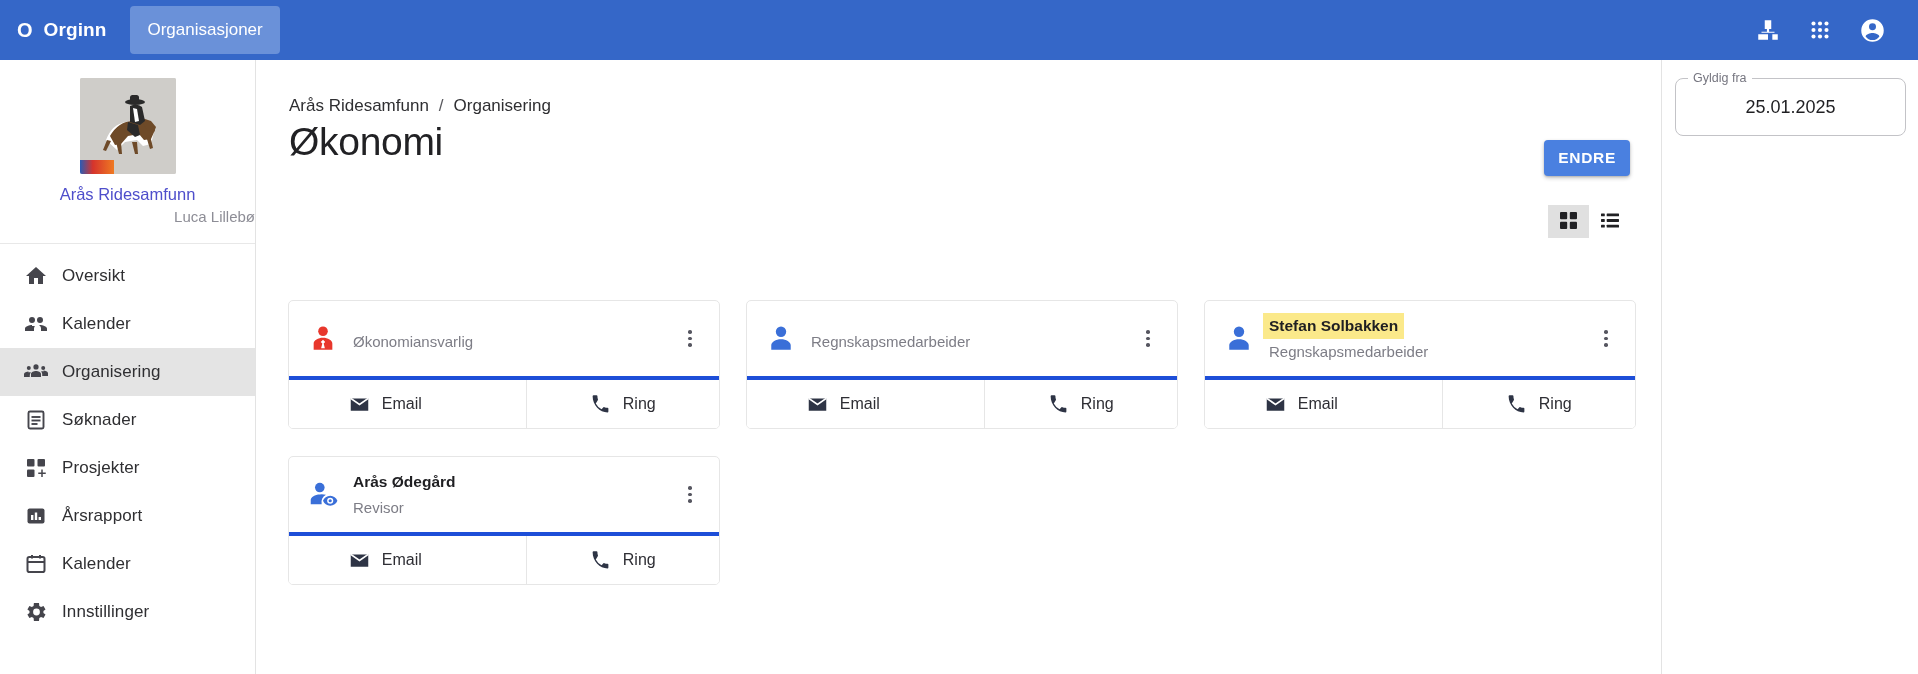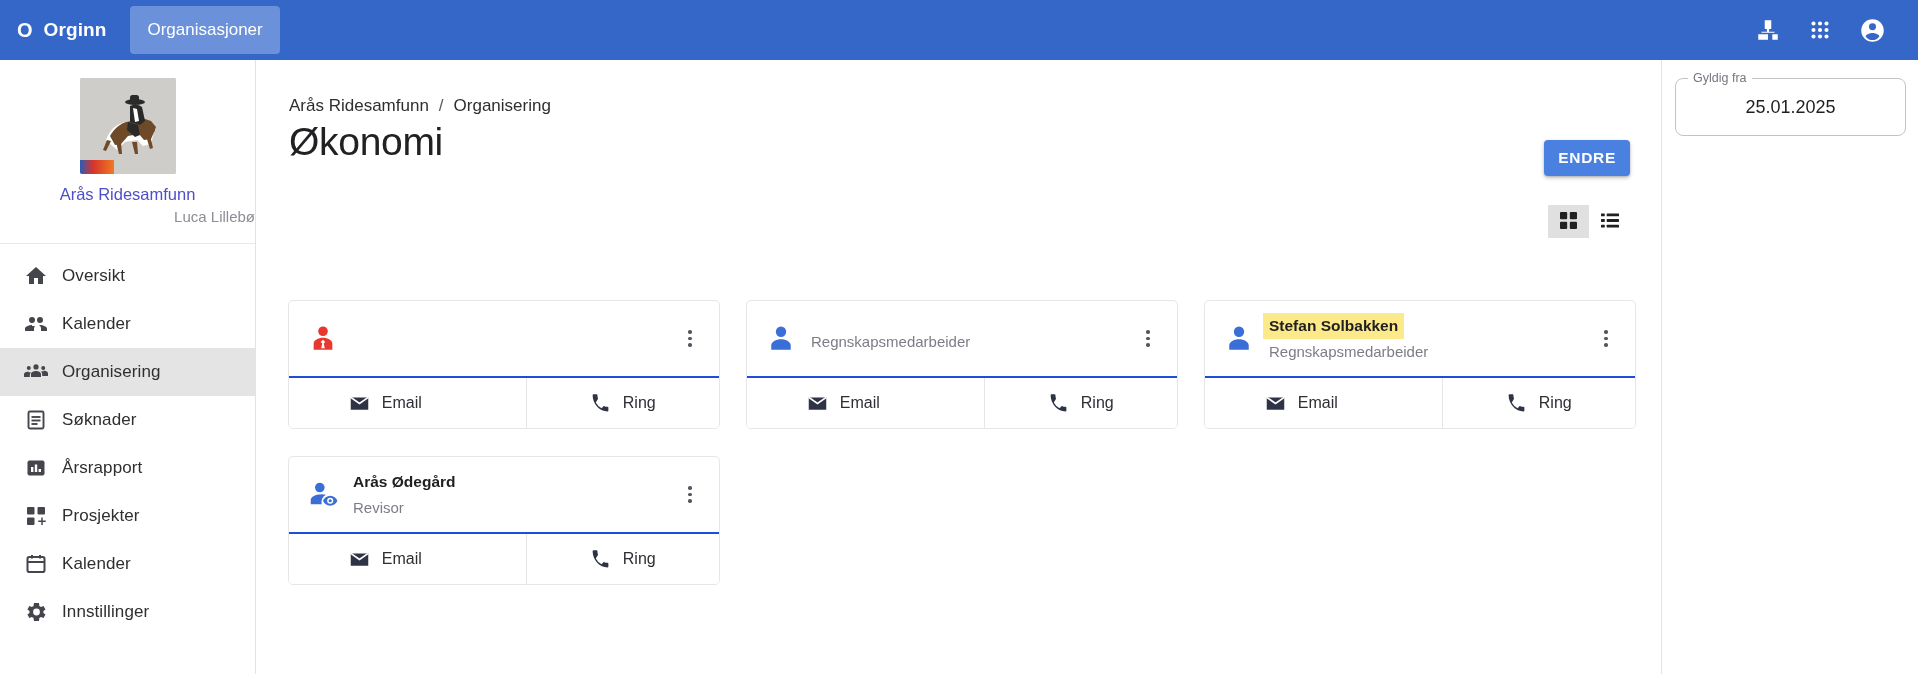--- a/index.html
+++ b/index.html
@@ -220,21 +220,21 @@
     width: 26px; height: 26px;
     flex: 0 0 26px;
     display: flex; flex-direction: column;
     align-items: center; justify-content: center;
     gap: 3px;
     cursor: pointer;
   }
   .kebab i { width: 3.5px; height: 3.5px; border-radius: 50%; background: #565660; display: block; }
   .card-actions {
     display: flex;
-    border-top: 2px solid #1d4ed8;
+    border-top: 4px solid #1d4ed8;
     height: 52px;
   }
   .card-act {
     flex: 1;
     display: flex; align-items: center; justify-content: center;
     gap: 12px;
     cursor: pointer;
     background: #ffffff;
     border: none;
     font-family: "Liberation Sans", sans-serif;
@@ -377,39 +377,39 @@
             <rect x="4.5" y="3.5" width="15" height="17" rx="1.5"></rect>
             <line x1="7.5" y1="9" x2="16.5" y2="9"></line>
             <line x1="7.5" y1="12.5" x2="16.5" y2="12.5"></line>
             <line x1="7.5" y1="16" x2="13.5" y2="16"></line>
           </svg>
       </span>
       <span class="nav-lb">Søknader</span>
     </div>
     <div class="nav-item">
       <span class="nav-ic">
+        <svg width="24" height="24" viewBox="0 0 24 24" fill="#45454c">
+            <rect x="3" y="3" width="7.5" height="7.5" rx="1"></rect>
+            <rect x="13.5" y="3" width="7.5" height="7.5" rx="1"></rect>
+            <rect x="3" y="13.5" width="7.5" height="7.5" rx="1"></rect>
+            <path d="M17.25 13.5v3h-3v1.5h3v3h1.5v-3h3v-1.5h-3v-3z"></path>
+          </svg>
+      </span>
+      <span class="nav-lb">Prosjekter</span>
+    </div>
+    <div class="nav-item">
+      <span class="nav-ic">
         <svg width="24" height="24" viewBox="0 0 24 24">
             <rect x="3.5" y="4.5" width="17" height="15" rx="2" fill="#45454c"></rect>
             <rect x="7" y="11" width="2.4" height="5" fill="#ffffff"></rect>
             <rect x="10.8" y="8.5" width="2.4" height="7.5" fill="#ffffff"></rect>
             <rect x="14.6" y="13" width="2.4" height="3" fill="#ffffff"></rect>
           </svg>
       </span>
       <span class="nav-lb">Årsrapport</span>
-    </div>
-    <div class="nav-item">
-      <span class="nav-ic">
-        <svg width="24" height="24" viewBox="0 0 24 24" fill="#45454c">
-            <rect x="3" y="3" width="7.5" height="7.5" rx="1"></rect>
-            <rect x="13.5" y="3" width="7.5" height="7.5" rx="1"></rect>
-            <rect x="3" y="13.5" width="7.5" height="7.5" rx="1"></rect>
-            <path d="M17.25 13.5v3h-3v1.5h3v3h1.5v-3h3v-1.5h-3v-3z"></path>
-          </svg>
-      </span>
-      <span class="nav-lb">Prosjekter</span>
     </div>
     <div class="nav-item">
       <span class="nav-ic">
         <svg width="24" height="24" viewBox="0 0 24 24" fill="none" stroke="#45454c" stroke-width="2">
             <rect x="3.5" y="5" width="17" height="15" rx="1.8"></rect>
             <line x1="3.5" y1="10" x2="20.5" y2="10"></line>
             <line x1="8" y1="3" x2="8" y2="6.5"></line>
             <line x1="16" y1="3" x2="16" y2="6.5"></line>
           </svg>
       </span>
@@ -467,20 +467,21 @@
 
     <div class="card">
       <div class="card-top">
         <span class="card-av">
           <svg width="32" height="32" viewBox="0 0 24 24" fill="#e8372c">
               <circle cx="12" cy="6.2" r="3.6"></circle>
               <path d="M12 11c-3.6 0-7 1.9-7 4.3V20h14v-4.7c0-2.4-3.4-4.3-7-4.3zm0 1.6l1.7 1.6-1.2 1.1.9 3.6h-2.8l.9-3.6-1.2-1.1z"></path>
             </svg>
         </span>
         <div class="card-txt">
+          <div class="card-role">Økonomiansvarlig</div>
         </div>
         <div class="kebab">
             <i></i>
             <i></i>
             <i></i>
           </div>
       </div>
       <div class="card-actions">
         <button class="card-act">
           <span class="act-ic">

